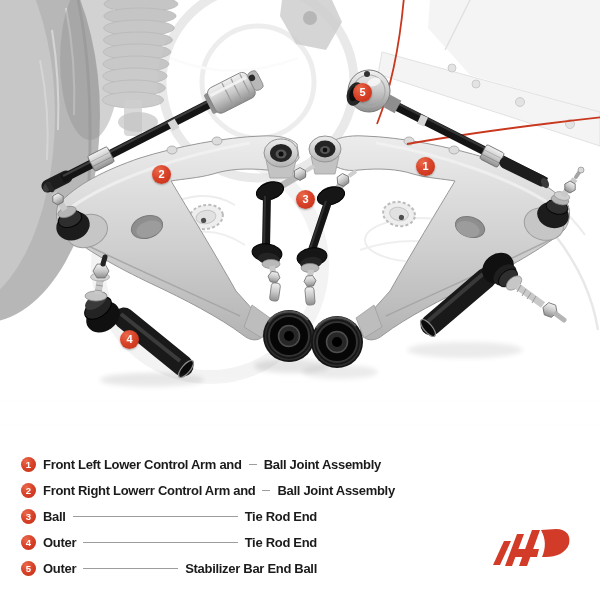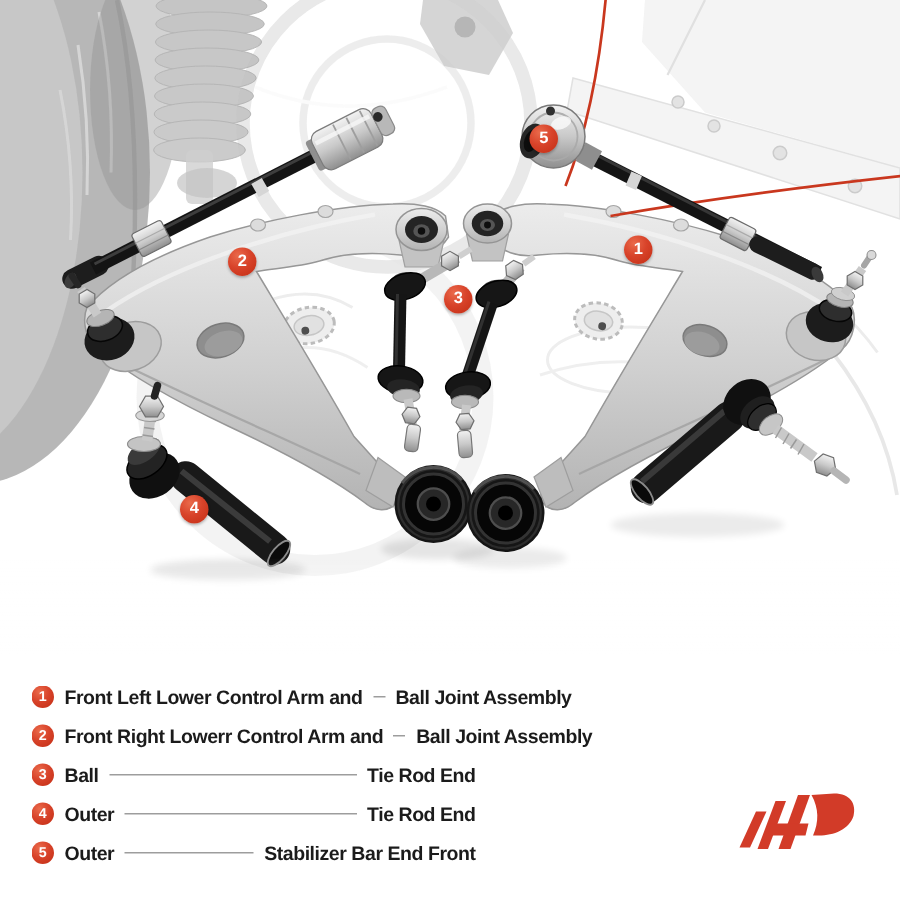--- a/index.html
+++ b/index.html
@@ -377,21 +377,21 @@
     <div class="lrow">
       <div class="bullet">4</div>
       <span class="llabel">Outer</span>
       <div class="lline"></div>
       <span class="rlabel">Tie Rod End</span>
     </div>
     <div class="lrow">
       <div class="bullet">5</div>
       <span class="llabel">Outer</span>
       <div class="lline"></div>
-      <span class="rlabel">Stabilizer Bar End Front</span>
+      <span class="rlabel">Stabilizer Bar End Ball</span>
     </div>
   </div>
 
   <svg class="logo" viewBox="487 526 104 62">
     <g fill="#d23b28">
       <polygon points="504,541 511,541 500,565 493,565"></polygon>
       <polygon points="517,534 524,534 512,566 505,566"></polygon>
       <polygon points="532,530 540,530 527,566 519,566"></polygon>
       <polygon points="514,549 539,549 537,557 512,557"></polygon>
       <path d="M541 530 L556 529 C567 529 571 536 569 544 C566 553 556 557 546 557 L542 557 C546 548 546 539 541 530 Z"></path>

